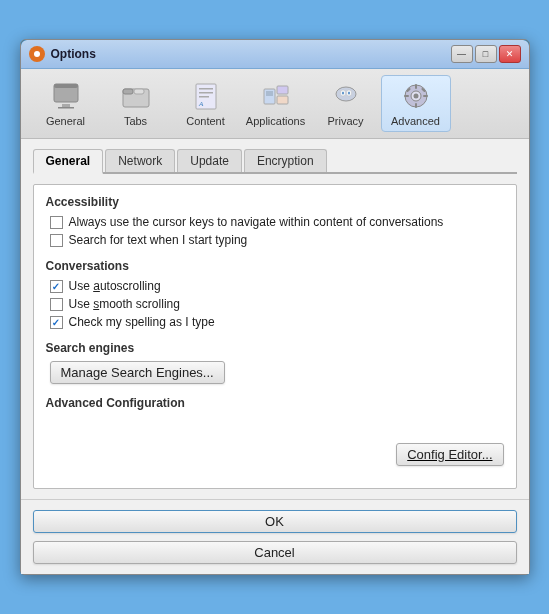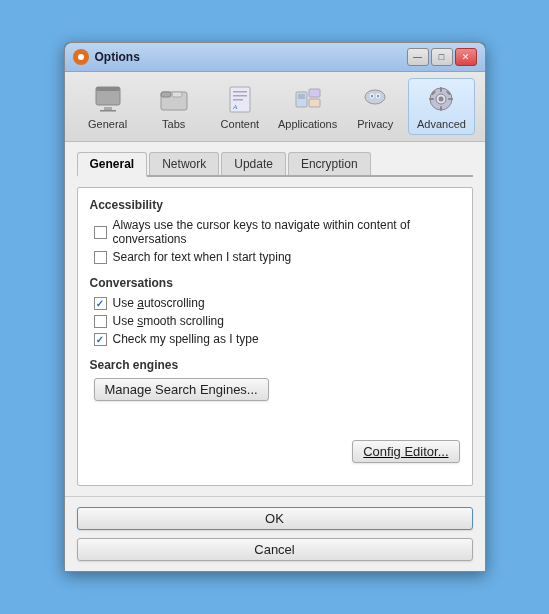--- a/index.html
+++ b/index.html
@@ -7,21 +7,21 @@
       background: #6aafe6;
       display: flex;
       align-items: center;
       justify-content: center;
       width: 549px;
       height: 614px;
       font-family: 'Segoe UI', Tahoma, Arial, sans-serif;
       font-size: 12px;
     }
     .window {
-      width: 422px;
+      width: 510px;
       background: #0369a1;
       border: 1px solid #888;
       border-radius: 6px 6px 4px 4px;
       box-shadow: 0 4px 16px rgba(0,0,0,0.4);
     }
     .title-bar {
       background: linear-gradient(to bottom, #bdd5f0 0%, #9dbfe8 100%);
       border-radius: 6px 6px 0 0;
       padding: 5px 8px;
       display: flex;
@@ -366,20 +366,21 @@
       </div>
 
       <div class="section">
         <div class="section-title">Search engines</div>
         <div class="search-row">
           <button class="btn">Manage Search Engines...</button>
         </div>
       </div>
 
       <div class="section">
+        <div class="section-title">Advanced Configuration</div>
         <div class="adv-config-area">
           <button class="btn">Config Editor...</button>
         </div>
       </div>
 
     </div>
   </div>
 
   <div class="footer">
     <button class="btn ok">OK</button>

